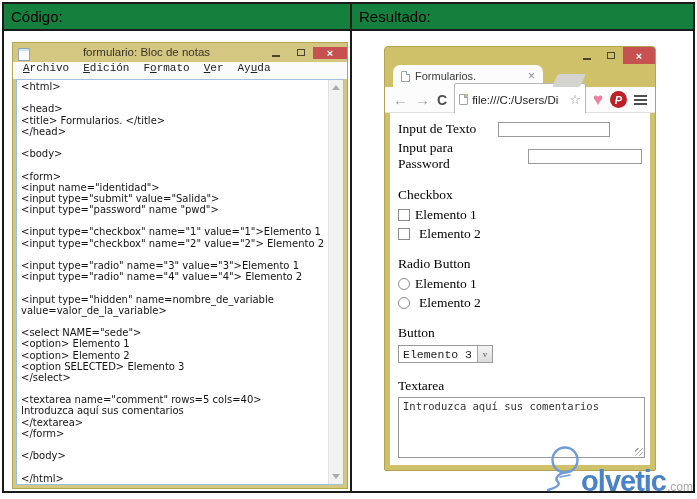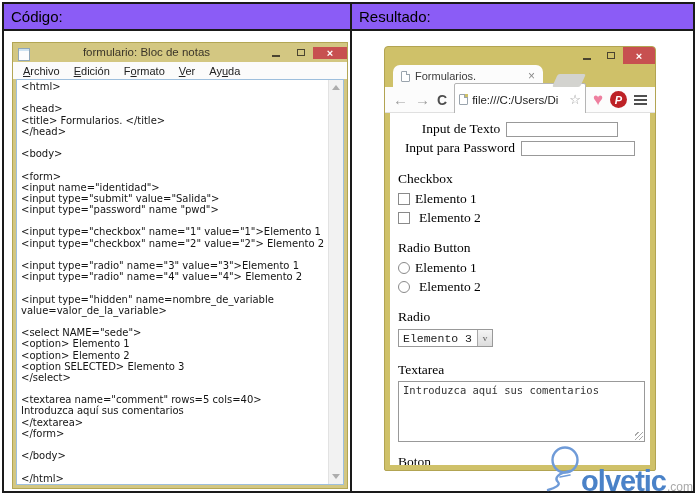--- a/index.html
+++ b/index.html
@@ -1,40 +1,40 @@
 <!DOCTYPE html>
 <html><head>
 <meta charset="utf-8">
 <style>
   * { margin:0; padding:0; box-sizing:border-box; }
   html,body { width:697px; height:499px; background:#fff; font-family:"Liberation Sans",sans-serif; overflow:hidden; }
 
   .table { position:absolute; left:2px; top:2px; width:693px; height:491px; border:2px solid #1a1a1a;
-           display:grid; grid-template-columns:348px 1fr; grid-template-rows:27px 1fr; background:#8b5cf6; }
+           display:grid; grid-template-columns:348px 1fr; grid-template-rows:27px 1fr; background:#15803d; }
   .hcell { border-bottom:2px solid #1a1a1a; font-size:15px; color:#000; line-height:25px; padding-left:7px; }
   .hcell.left { border-right:2px solid #1a1a1a; }
   .bcell { position:relative; background:#fff; }
   .bcell.left { border-right:2px solid #1a1a1a; }
 
   
   .notepad { position:absolute; left:8px; top:11px; width:336px; height:447px;
              background:#d3c782; border:1px solid #b3a654; }
   .np-titlebar { height:19px; display:flex; align-items:center; padding-left:5px; }
   .np-icon { width:12px; height:13px; margin-top:3px; background:#fdfdfd; border:1px solid #8fa6b8;
              box-shadow:inset 0 2px 0 #cfe3f2; }
   .np-title { flex:1; text-align:center; font-size:11.5px; color:#3a3428; line-height:19px;
               white-space:nowrap; overflow:hidden; }
   .np-controls { display:flex; align-items:stretch; }
   .np-btn { width:25px; display:flex; align-items:center; justify-content:center; color:#4a4430; }
   .glyph-min { width:8px; height:0; border-bottom:2px solid #4a4430; margin-top:6px; }
   .glyph-max { width:8px; height:7px; border:1px solid #4a4430; background:transparent; }
   .np-close { width:34px; background:#c75050; color:#fff; display:flex; align-items:center;
               justify-content:center; font-size:11px; font-weight:bold; }
-  .np-menubar { height:17px; background:#fbfbfb; display:flex; align-items:center; padding-left:3px;
-                font-size:11px; color:#222; }
+  .np-menubar { height:17px; background:#fbfbfb; display:flex; align-items:flex-start; padding-left:3px;
+                font-size:11px; color:#222;font-family:Liberation Mono, monospace; }
   .menu-item { padding:0 7px; }
   .menu-item .u { text-decoration:underline; }
   .np-textwrap { position:absolute; left:3px; right:3px; top:36px; bottom:3px; background:#fff;
                  border:1px solid #9ebfdd; display:flex; }
   .np-text { flex:1; padding:1px 0 0 4px; font-family:"DejaVu Sans",sans-serif; font-size:10px;
              color:#141414; overflow:hidden; }
   .code-line { height:11.2px; line-height:11.2px; white-space:pre; }
   .np-scrollbar { width:15px; background:#f2f2f2; border-left:1px solid #e2e2e2; display:flex;
                   flex-direction:column; justify-content:space-between; align-items:center; }
   .sb-up { margin-top:5px; width:0; height:0; border-left:4px solid transparent;
@@ -71,21 +71,21 @@
   .star { color:#9b9b9b; font-size:13px; line-height:1; }
   .heart { color:#ee7f9f; font-size:17px; line-height:1; }
   .pin { width:17px; height:17px; border-radius:50%; background:#bd2126; color:#fff; font-size:11px;
          font-weight:bold; font-style:italic; display:flex; align-items:center; justify-content:center; flex:none; }
   .hamburger { display:flex; flex-direction:column; gap:2px; }
   .hamburger i { display:block; width:13px; height:2px; background:#4d4d4d; }
 
   .br-content { position:absolute; left:5px; right:5px; top:66px; bottom:5px; background:#fff;
                 overflow:hidden; padding:5px 8px; font-family:"Liberation Serif",serif;
                 font-size:13.5px; color:#000; }
-  .frow { display:flex; align-items:center; gap:6px; margin-top:3px;justify-content:center; }
+  .frow { display:flex; align-items:center; gap:22px; margin-top:3px; }
   .tinput { width:112px; height:15px; border:1px solid #999; background:#fff; flex:none; }
   .tinput.pw { width:114px; }
   .fheading { margin-top:15px; }
   .cbrow { display:flex; align-items:center; gap:5px; margin-top:4px; height:15px; }
   .cbrow.gap2 { gap:9px; }
   .cb { width:12px; height:12px; border:1px solid #8a8a8a; background:#fff; flex:none; }
   .rb { width:12px; height:12px; border:1px solid #8a8a8a; border-radius:50%; background:#fff; flex:none; }
   .sel { display:inline-flex; margin-top:4px; border:1px solid #999; height:18px; align-items:stretch; }
   .sel-text { font-family:Liberation Mono, monospace; font-size:11.5px; color:#222; padding:2px 5px 0 4px; }
   .sel-arrow { width:15px; background:linear-gradient(#f5f5f5,#dcdcdc); border-left:1px solid #a8a8a8;
@@ -236,21 +236,21 @@
         </div>
         <div class="fheading">Radio Button</div>
         <div class="cbrow">
           <span class="rb"></span>
           <span>Elemento 1</span>
         </div>
         <div class="cbrow gap2">
           <span class="rb"></span>
           <span>Elemento 2</span>
         </div>
-        <div class="fheading">Radio</div>
+        <div class="fheading">Button</div>
         <div class="sel">
           <span class="sel-text">Elemento 3</span>
           <span class="sel-arrow">v</span>
         </div>
         <div class="fheading">Textarea</div>
         <div class="ta-wrap">
           <textarea class="ta" style="">Introduzca aquí sus comentarios</textarea>
           <span class="ta-grip"></span>
         </div>
         <div class="fheading" style="margin-top:12px;font-family:Liberation Serif, serif;">Boton</div>

